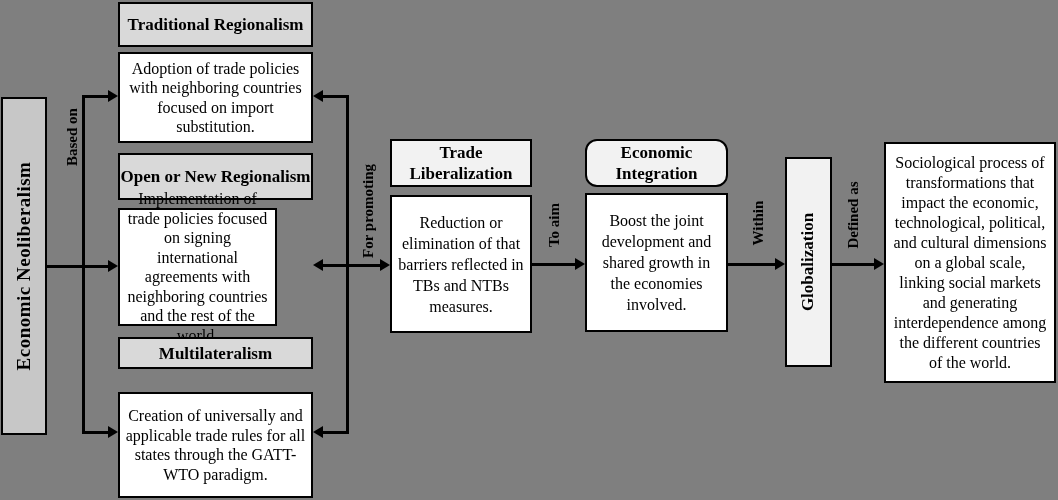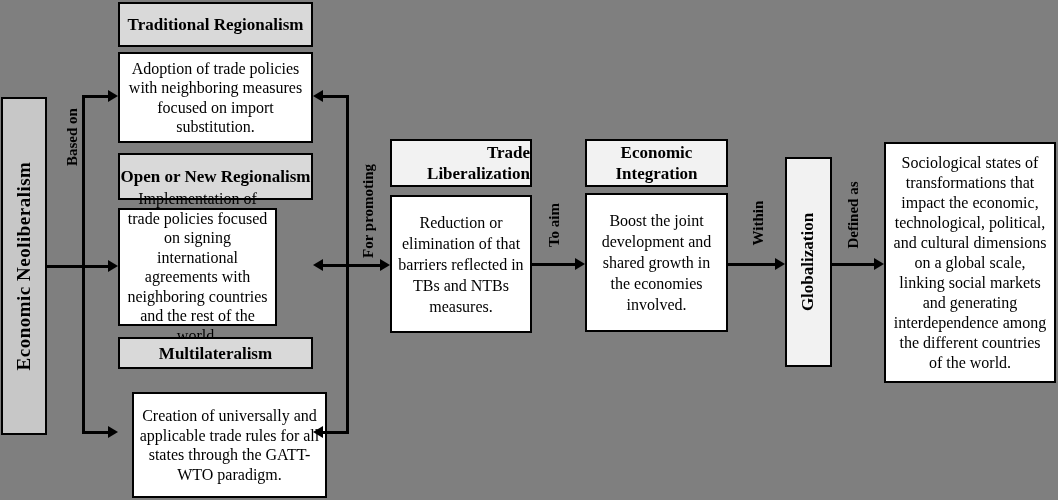--- a/index.html
+++ b/index.html
@@ -51,57 +51,57 @@
 <div class="canvas">
 
   <div class="box vbox" style="left:1px;top:97px;width:46px;height:338px;">
     <span class="rot big">Economic Neoliberalism</span>
   </div>
 
   <div class="box hdr" style="left:118px;top:2px;width:195px;height:45px;">
     <span>Traditional Regionalism</span>
   </div>
   <div class="box desc" style="left:118px;top:52px;width:195px;height:91px;">
-    <span>Adoption of trade policies with neighboring measures focused on import substitution.</span>
+    <span>Adoption of trade policies with neighboring countries focused on import substitution.</span>
   </div>
 
   <div class="box hdr" style="left:118px;top:153px;width:195px;height:47px;">
     <span>Open or New Regionalism</span>
   </div>
   <div class="box desc" style="left:118px;top:208px;width:159px;height:118px;">
     <span>Implementation of trade policies focused on signing international agreements with neighboring countries and the rest of the world.</span>
   </div>
 
   <div class="box hdr" style="left:118px;top:337px;width:195px;height:32px;">
     <span>Multilateralism</span>
   </div>
-  <div class="box desc" style="left:118px;top:392px;width:195px;height:106px;margin-left:14px;">
+  <div class="box desc" style="left:118px;top:392px;width:195px;height:106px;">
     <span>Creation of universally and applicable trade rules for all states through the GATT-WTO paradigm.</span>
   </div>
 
-  <div class="box hdr2" style="left:390px;top:139px;width:142px;height:48px;text-align:right;">
+  <div class="box hdr2" style="left:390px;top:139px;width:142px;height:48px;">
     <span>Trade Liberalization</span>
   </div>
   <div class="box desc mid" style="left:390px;top:195px;width:142px;height:138px;">
     <span>Reduction or elimination of that barriers reflected in TBs and NTBs measures.</span>
   </div>
 
-  <div class="box hdr2" style="left:585px;top:139px;width:143px;height:48px;">
+  <div class="box hdr2" style="left:585px;top:139px;width:143px;height:48px;border-radius:12px;">
     <span>Economic Integration</span>
   </div>
   <div class="box desc mid" style="left:585px;top:193px;width:143px;height:139px;">
     <span>Boost the joint development and shared growth in the economies involved.</span>
   </div>
 
   <div class="box vbox2" style="left:785px;top:157px;width:47px;height:210px;">
     <span class="rot med">Globalization</span>
   </div>
 
   <div class="box desc soc" style="left:884px;top:142px;width:172px;height:241px;">
-    <span>Sociological states of transformations that impact the economic, technological, political, and cultural dimensions on a global scale, linking social markets and generating interdependence among the different countries of the world.</span>
+    <span>Sociological process of transformations that impact the economic, technological, political, and cultural dimensions on a global scale, linking social markets and generating interdependence among the different countries of the world.</span>
   </div>
 
   <div class="vlabel" style="left:72px;top:137px;">Based on</div>
   <div class="vlabel" style="left:368px;top:211px;">For promoting</div>
   <div class="vlabel" style="left:554px;top:225px;">To aim</div>
   <div class="vlabel" style="left:758px;top:223px;">Within</div>
   <div class="vlabel" style="left:853px;top:215px;">Defined as</div>
 
   <div class="hline" style="left:47px;top:265px;width:61px;height:3px;"></div>
   <div class="ah-r" style="left:108px;top:260px;"></div>

